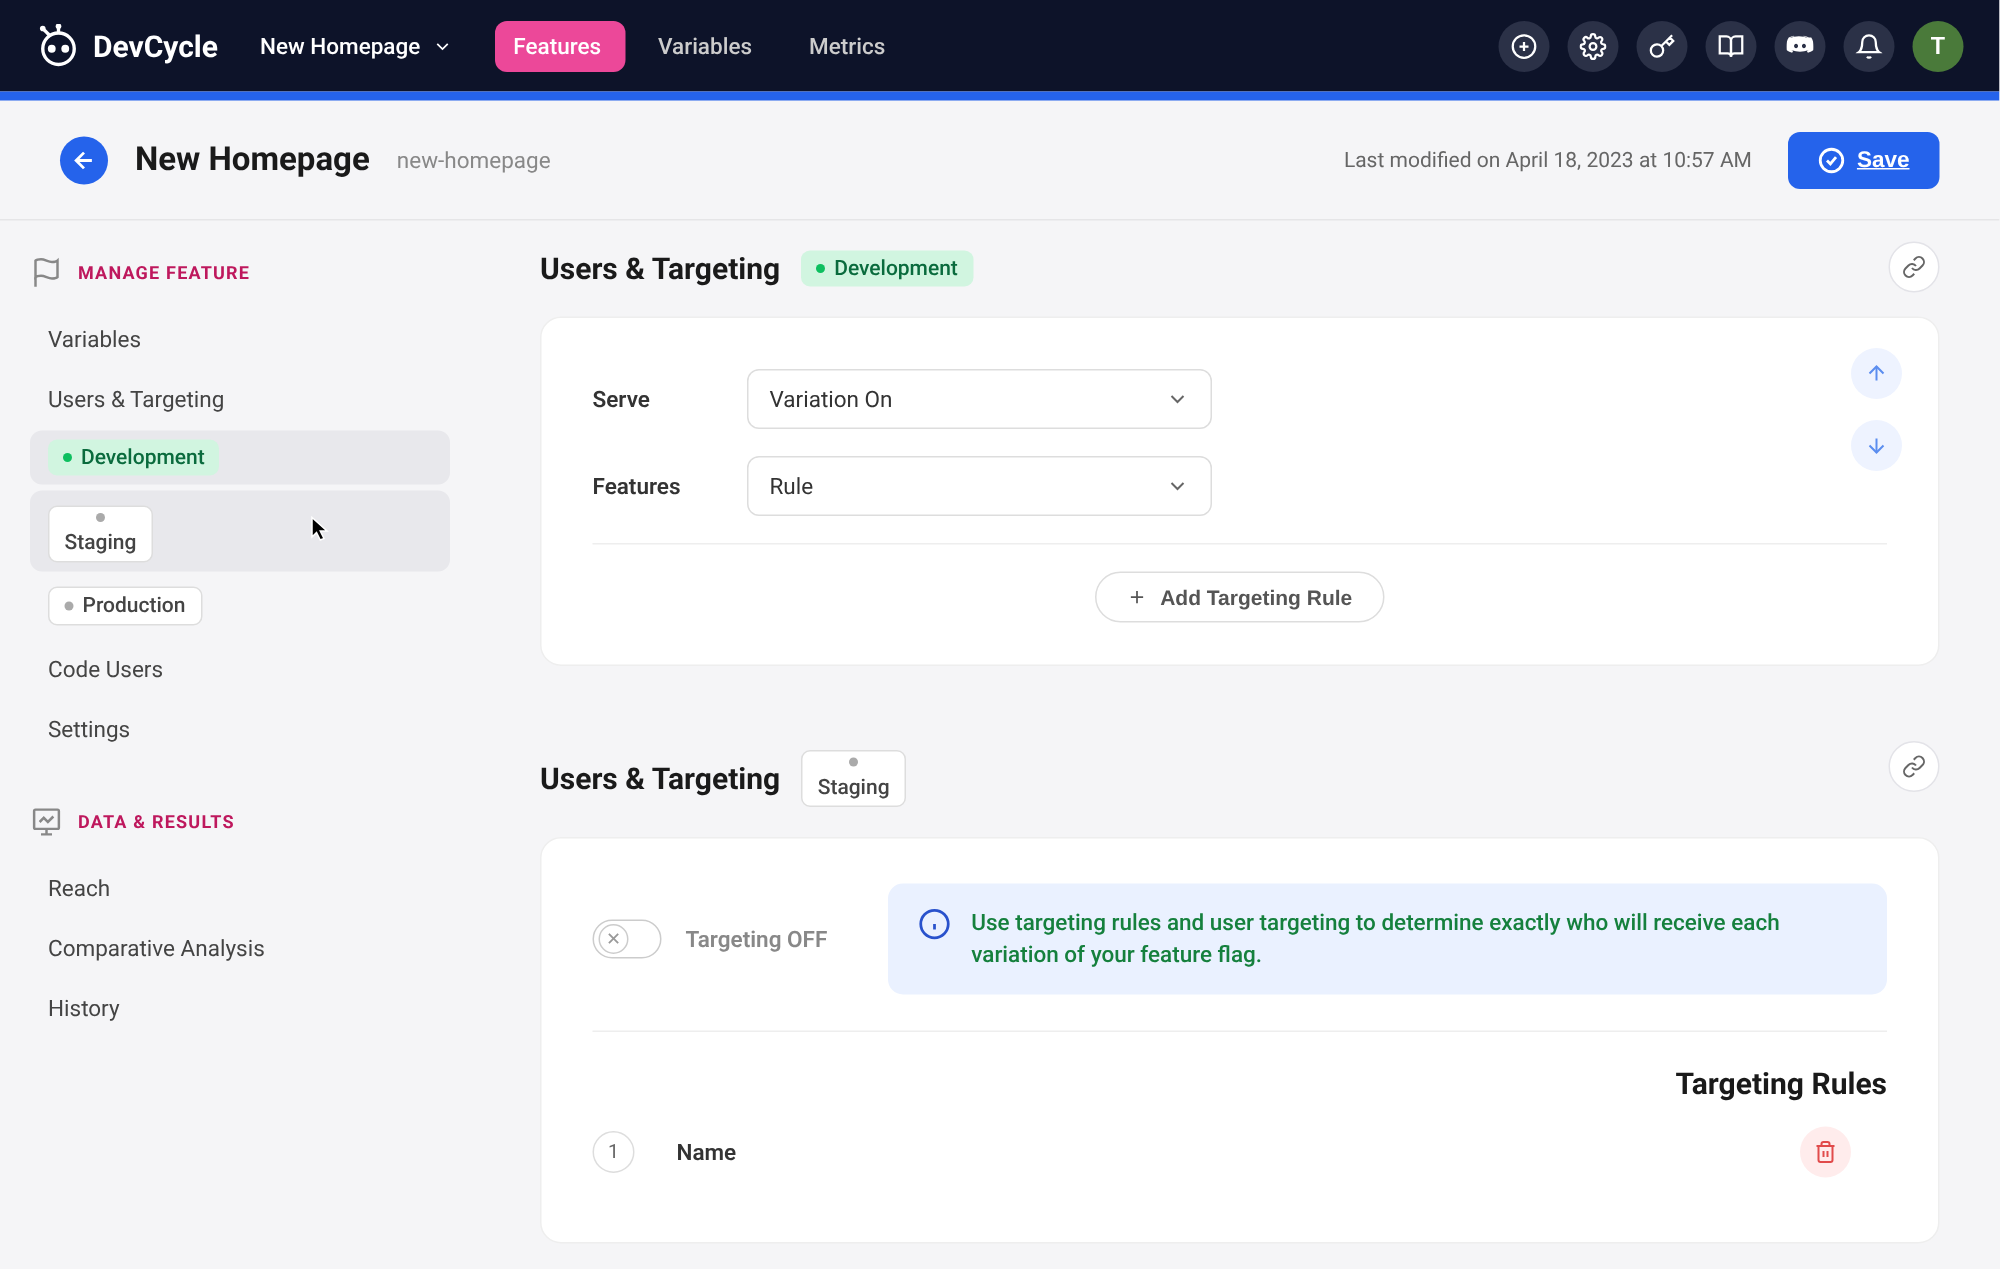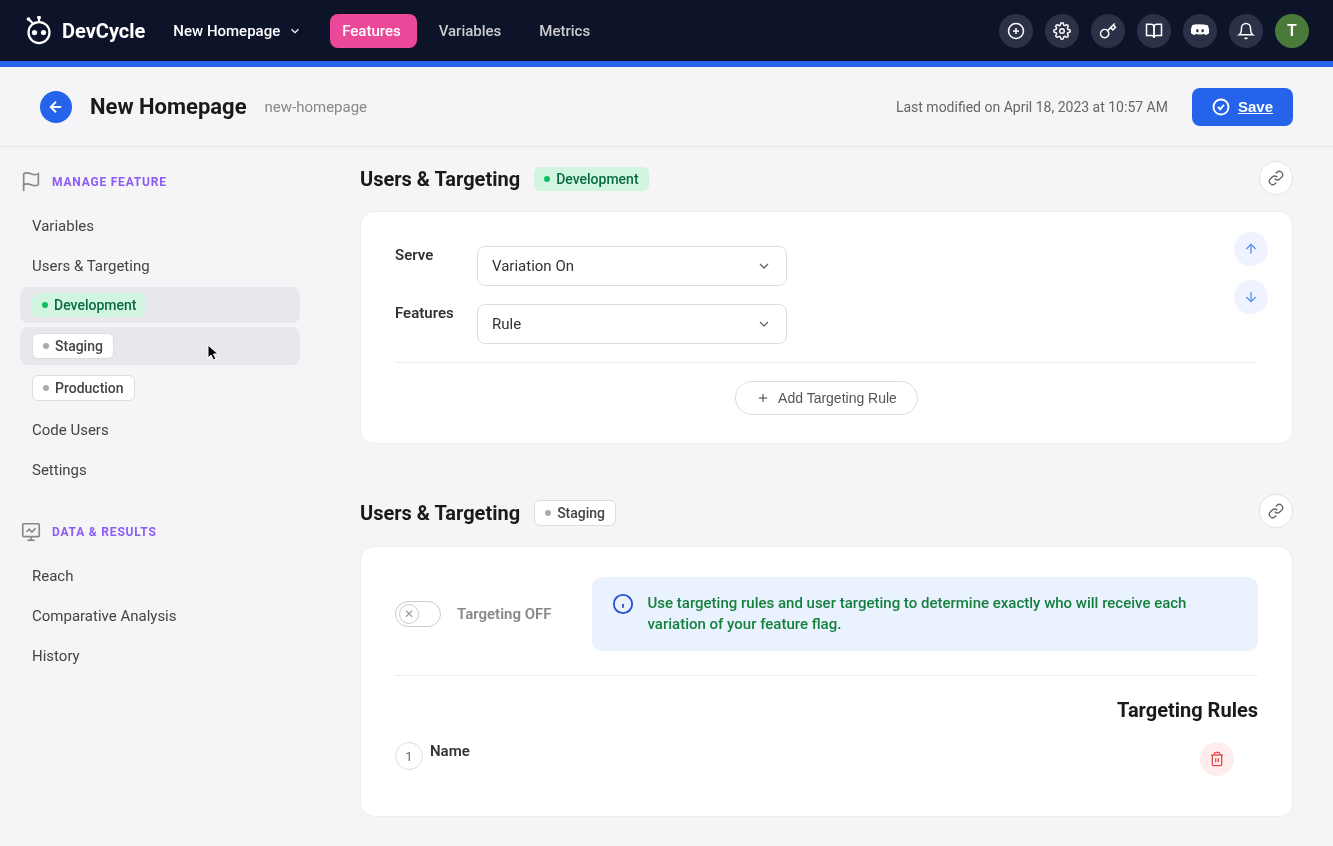--- a/index.html
+++ b/index.html
@@ -28,48 +28,48 @@
 .page-header-right { display: flex; align-items: center; gap: 24px; }
 .last-modified { font-size: 14px; color: #666; }
 .save-btn { background: #2563eb; color: #fff; border: none; border-radius: 8px; padding: 10px 20px; font-size: 15px; font-weight: 600; display: flex; align-items: center; gap: 8px; cursor: pointer; text-decoration: underline; }
 
 
 .main-layout { display: flex; height: calc(846px - 61px - 6px - 80px); }
 .sidebar { width: 320px; padding: 24px 20px; }
 .content { flex: 1; padding: 20px 40px 0 40px; overflow-y: auto; }
 
 
-.section-header { display: flex; align-items: center; gap: 10px; color: #8b5cf6; font-size: 12px; font-weight: 700; letter-spacing: 0.8px; margin-bottom: 14px; }
+.section-header { display: flex; align-items: center; gap: 10px; color: #be185d; font-size: 12px; font-weight: 700; letter-spacing: 0.8px; margin-bottom: 14px; }
 .section-header svg { width: 22px; height: 22px; stroke: #888; }
 .side-item { padding: 10px 12px; font-size: 15px; color: #444; border-radius: 8px; cursor: pointer; margin-bottom: 2px; }
 .env-badge { display: inline-flex; align-items: center; gap: 6px; padding: 4px 10px; border-radius: 6px; font-size: 14px; font-weight: 500; }
 .env-badge.dev { background: #d1f5e0; color: #0a6b3d; }
 .env-badge.dev .dot { background: #0dbf5f; }
-.env-badge.staging { background: #fff; border: 1px solid #ddd; color: #444; }
+.env-badge.staging { background: #fff; border: 1px solid #ddd; color: #444; flex-direction: column; }
 .env-badge.production { background: #fff; border: 1px solid #ddd; color: #444; }
 .env-badge .dot { width: 6px; height: 6px; border-radius: 50%; background: #aaa; }
 .side-env-row { padding: 6px 12px; margin-bottom: 4px; cursor: pointer; border-radius: 8px; }
 .side-env-row.active { background: #e8e8ec; }
 .side-env-row.hover { background: #e8e8ec; }
 .sidebar-spacer { height: 30px; }
 .cursor-pointer { position: absolute; left: 207px; top: 344px; pointer-events: none; }
 
 
 .section-title-row { display: flex; align-items: center; gap: 14px; margin-bottom: 20px; position: relative; }
 .section-title { font-size: 20px; font-weight: 700; }
 .link-btn { position: absolute; right: 0; top: -6px; width: 34px; height: 34px; border-radius: 50%; background: #fff; border: 1px solid #e3e3e8; display: flex; align-items: center; justify-content: center; cursor: pointer; }
 .card { background: #fff; border-radius: 14px; padding: 24px 34px 28px; margin-bottom: 56px; position: relative; border: 1px solid #eee; }
-.form-row { display: flex; align-items: flex-start; gap: 7px; margin-bottom: 18px; }
+.form-row { display: flex; align-items: center; gap: 28px; margin-bottom: 18px; }
 .form-label { width: 75px; font-size: 15px; font-weight: 600; color: #333; }
 .select-box { flex: 0 0 310px; border: 1px solid #ddd; border-radius: 8px; padding: 10px 14px; display: flex; align-items: center; justify-content: space-between; font-size: 15px; color: #333; cursor: pointer; }
 .input-box { flex: 0 0 310px; border: 1px solid #ddd; border-radius: 8px; padding: 10px 14px; font-size: 15px; }
 .move-btns { position: absolute; right: 24px; top: 20px; display: flex; flex-direction: column; gap: 14px; }
 .move-btn { width: 34px; height: 34px; border-radius: 50%; background: #eef3ff; display: flex; align-items: center; justify-content: center; color: #5b8def; cursor: pointer; }
 .add-rule-row { border-top: 1px solid #eee; padding-top: 18px; display: flex; justify-content: center; }
-.add-rule-btn { border: 1px solid #ddd; background: #fff; border-radius: 20px; padding: 8px 20px; display: flex; align-items: center; gap: 8px; font-size: 14px; color: #555; cursor: pointer; font-weight: 400; }
+.add-rule-btn { border: 1px solid #ddd; background: #fff; border-radius: 20px; padding: 8px 20px; display: flex; align-items: center; gap: 8px; font-size: 14px; color: #555; cursor: pointer; font-weight: 700; }
 .toggle-row { display: flex; align-items: center; gap: 16px; margin-bottom: 0; }
 .toggle { width: 46px; height: 26px; border-radius: 13px; background: #fff; border: 1px solid #ccc; position: relative; cursor: pointer; }
 .toggle-knob { position: absolute; left: 3px; top: 2px; width: 20px; height: 20px; border-radius: 50%; background: #fff; border: 1px solid #ccc; display: flex; align-items: center; justify-content: center; color: #999; font-size: 12px; }
 .toggle-label { font-size: 15px; font-weight: 600; color: #888; }
 .info-banner { background: #eaf1ff; border-radius: 10px; padding: 16px 20px; display: flex; gap: 14px; flex: 1; margin-left: 40px; }
 .info-banner svg { flex-shrink: 0; color: #2952cc; }
 .info-banner-text { color: #15803d; font-size: 15px; font-weight: 500; line-height: 1.4; }
 .rules-title { text-align: right; font-size: 20px; font-weight: 700; margin: 24px 0 20px; border-top: 1px solid #eee; padding-top: 22px; }
 .rule-num { width: 28px; height: 28px; border: 1px solid #ddd; border-radius: 50%; display: flex; align-items: center; justify-content: center; font-size: 13px; color: #666; }
 .trash-btn { position: absolute; right: 24px; width: 34px; height: 34px; border-radius: 50%; background: #ffecec; display: flex; align-items: center; justify-content: center; cursor: pointer; color: #e14b4b; }

